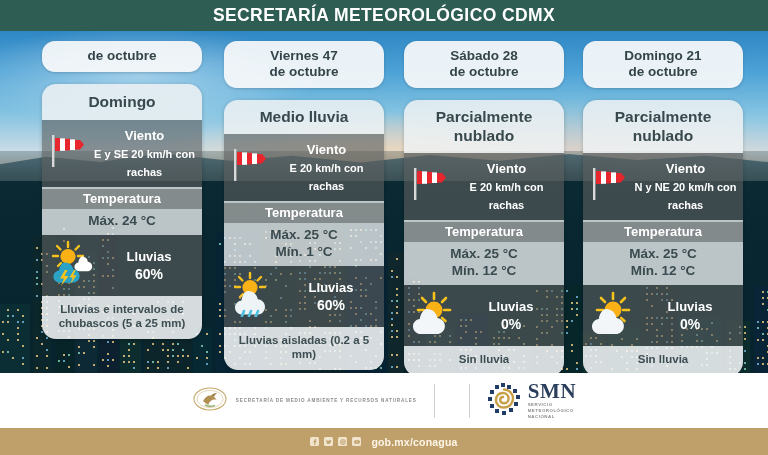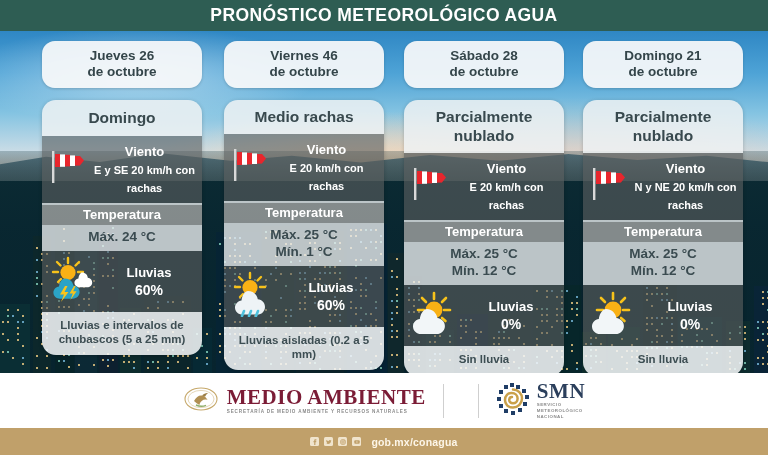--- a/index.html
+++ b/index.html
@@ -165,21 +165,21 @@
     display:flex; align-items:center; justify-content:center;
     color:#c0a06a; font-size:6px; font-weight:700;
   }
   .social svg{ display:block; }
   .url{ color:#fdf6e8; font-size:10.5px; font-weight:600; margin-left:5px; letter-spacing:.2px; }
 </style>
 </head>
 <body>
 
 <div class="header">
-  <div class="header-title">PRONÓSTICO METEOROLÓGICO AGUA</div>
+  <div class="header-title">SECRETARÍA METEOROLÓGICO CDMX</div>
 </div>
 
 <div class="photo">
   <div class="sky"></div>
   <div class="mountains"></div>
   <div class="city"></div>
   <div id="bldgs">
       <div class="bldg" style="left: -6px; top: 273px; width: 36px; height: 69px; background: rgba(11, 47, 52, 0.914);"></div>
       <span class="win" style="left: 7px; top: 278px;"></span>
       <span class="win" style="left: 17px; top: 278px;"></span>
@@ -1014,21 +1014,20 @@
       <span class="win b" style="left: 757px; top: 332px;"></span>
       <span class="win" style="left: 762px; top: 332px;"></span>
       <span class="win" style="left: 767px; top: 332px;"></span>
     </div>
 </div>
 
 <div class="cards">
 
   <div class="card c0">
     <div class="daychip">
-      <div>Jueves 26</div>
       <div>de octubre</div>
     </div>
     <div class="panel">
       <div class="sky-row">Domingo</div>
       <div class="wind-row">
         <span class="ico">
           <svg width="40" height="36" viewBox="0 0 40 36">
             <rect x="4" y="2" width="2.4" height="32" fill="#d9d9d9"></rect>
             <rect x="7" y="5" width="5" height="13" fill="#e8262d"></rect>
             <rect x="12" y="5.4" width="5" height="12.4" fill="#ffffff"></rect>
@@ -1070,25 +1069,25 @@
           <span class="rain-title">Lluvias</span><br>
           <span class="rain-pct">60%</span>
         </span>
       </div>
       <div class="note-row">Lluvias e intervalos de chubascos (5 a 25 mm)</div>
     </div>
   </div>
 
   <div class="card c1">
     <div class="daychip">
-      <div>Viernes 46</div>
+      <div>Viernes 47</div>
       <div>de octubre</div>
     </div>
     <div class="panel">
-      <div class="sky-row two">Medio rachas</div>
+      <div class="sky-row two">Medio lluvia</div>
       <div class="wind-row">
         <span class="ico">
           <svg width="40" height="36" viewBox="0 0 40 36">
             <rect x="4" y="2" width="2.4" height="32" fill="#d9d9d9"></rect>
             <rect x="7" y="5" width="5" height="13" fill="#e8262d"></rect>
             <rect x="12" y="5.4" width="5" height="12.4" fill="#ffffff"></rect>
             <rect x="17" y="5.8" width="5" height="11.6" fill="#e8262d"></rect>
             <rect x="22" y="6.4" width="5" height="10.6" fill="#ffffff"></rect>
             <rect x="27" y="7" width="5" height="9.6" fill="#e8262d"></rect>
             <polygon points="32,7 36,11.5 32,16.4" fill="#e8262d"></polygon>
@@ -1247,21 +1246,20 @@
     <span>
       <svg width="36" height="36" viewBox="0 0 36 36">
         <ellipse cx="18" cy="18" rx="16" ry="11" fill="none" stroke="#c6a86a" stroke-width="1.1"></ellipse>
         <ellipse cx="18" cy="18" rx="13" ry="8.6" fill="none" stroke="#d9c49a" stroke-width=".7"></ellipse>
         <path d="M11 20c2-4 5-6 8-5.5 2.6.4 4.4 2.4 5.6 4.6-2-.8-4-.6-5.6.6-1.6 1.2-2.4 3-2.6 4.4-1.8-1-3.6-2.4-5.4-4.1z" fill="#b08f52"></path>
         <path d="M19 14.5c1.6-1.6 3.8-2.6 6-2.4-1.4 1-2.4 2.2-3 3.6-.9-.6-2-1-3-1.2z" fill="#9c7e46"></path>
         <path d="M13 24c3 1.4 7 1.6 10 .4" fill="none" stroke="#8fae6a" stroke-width="1.4"></path>
       </svg>
     </span>
     <span class="ma-text">
-      <div class="ma-title">MEDIO AMBIENTE</div>
       <div class="ma-sub">SECRETARÍA DE MEDIO AMBIENTE Y RECURSOS NATURALES</div>
     </span>
   </div>
 
   <div class="sep"></div>
 
 
   <div class="sep"></div>
 
   <div class="logo-block">

